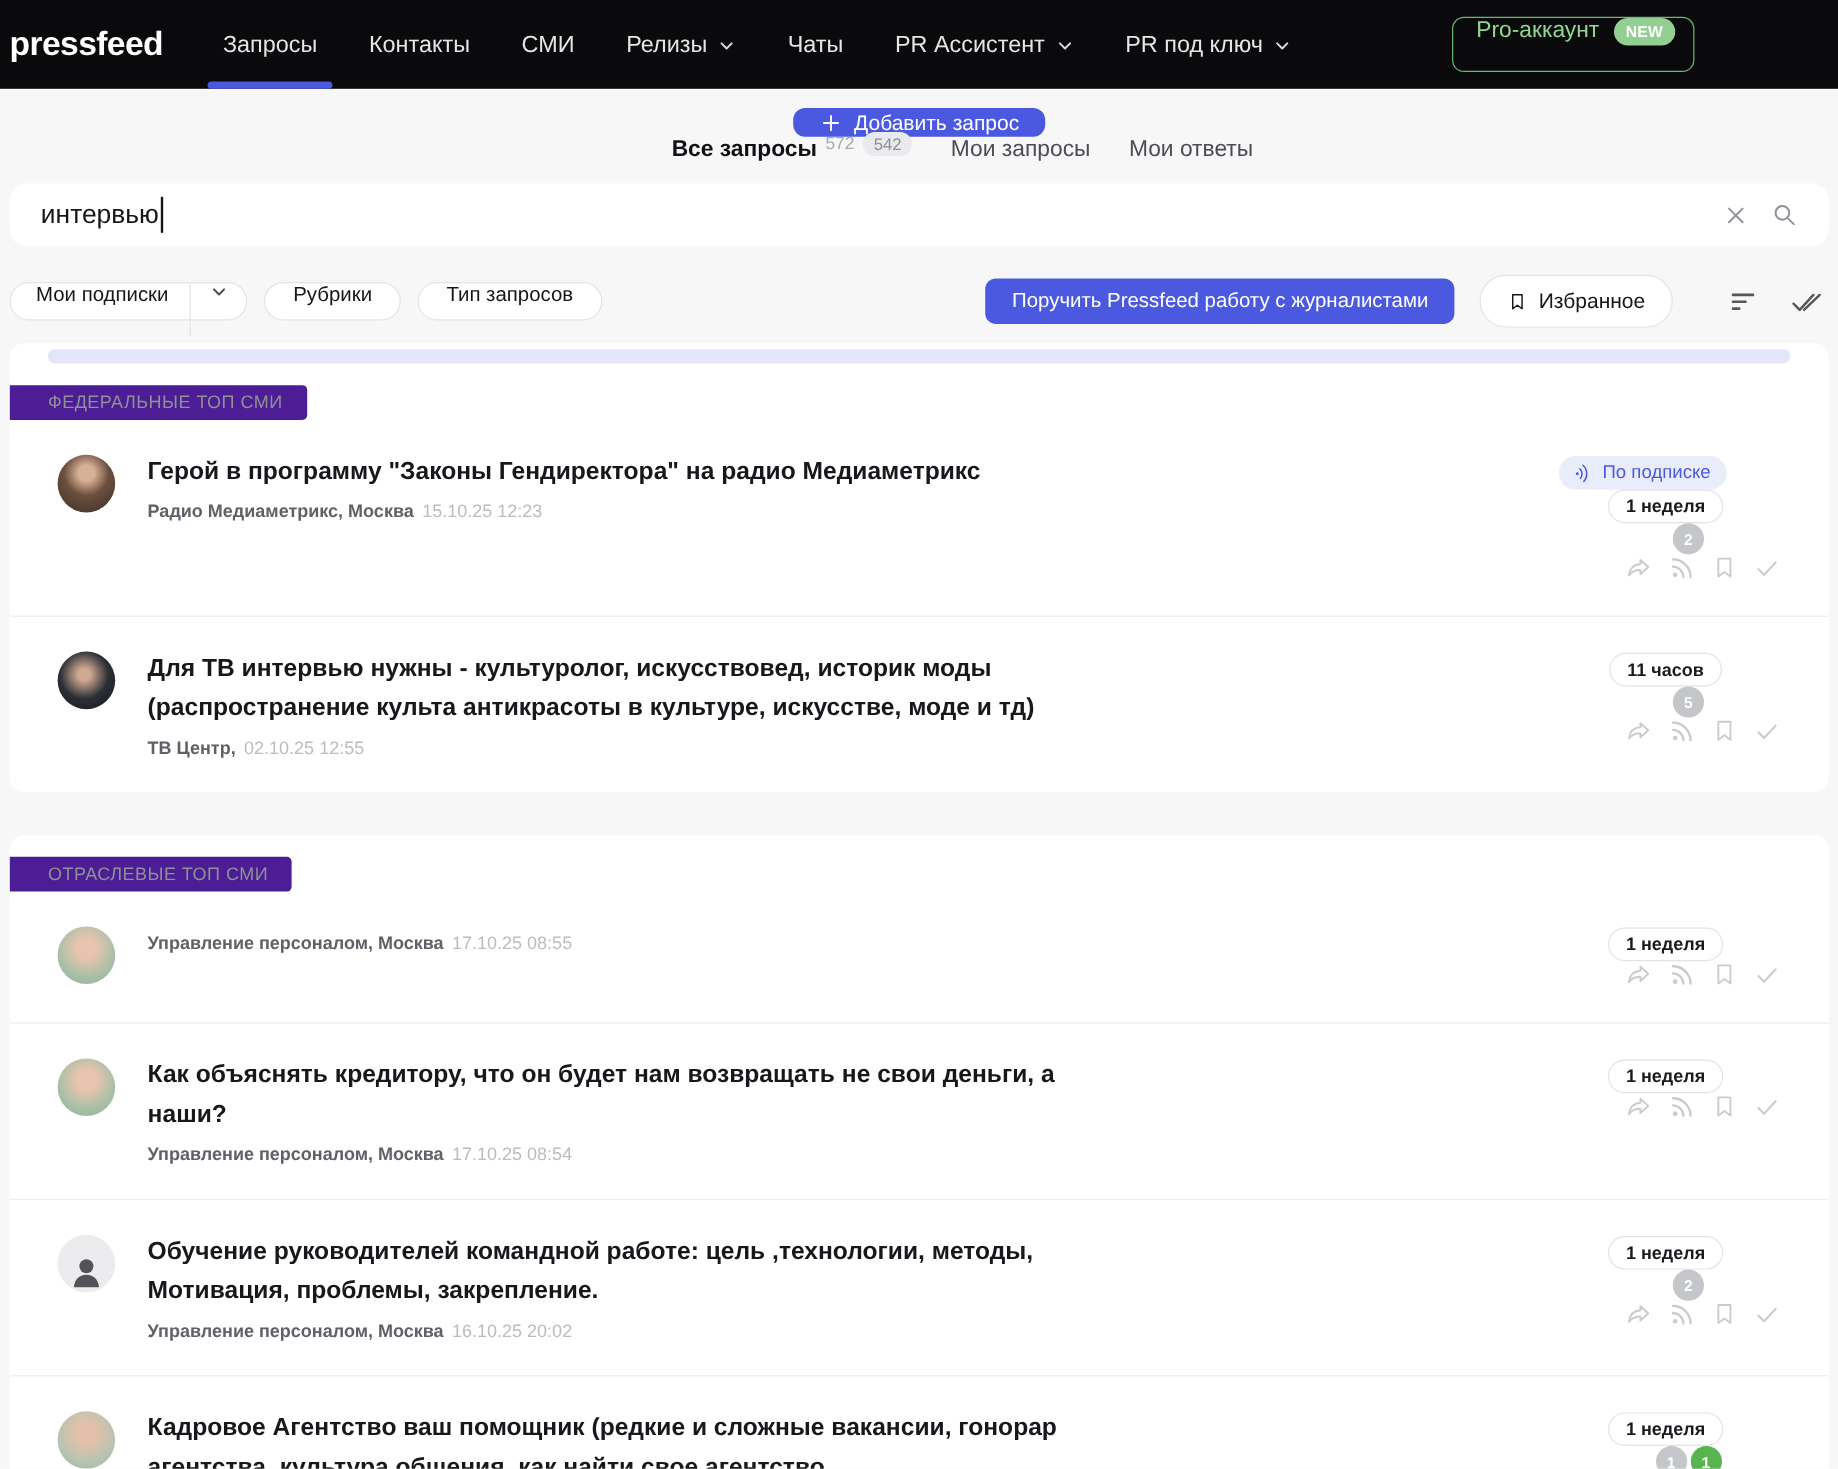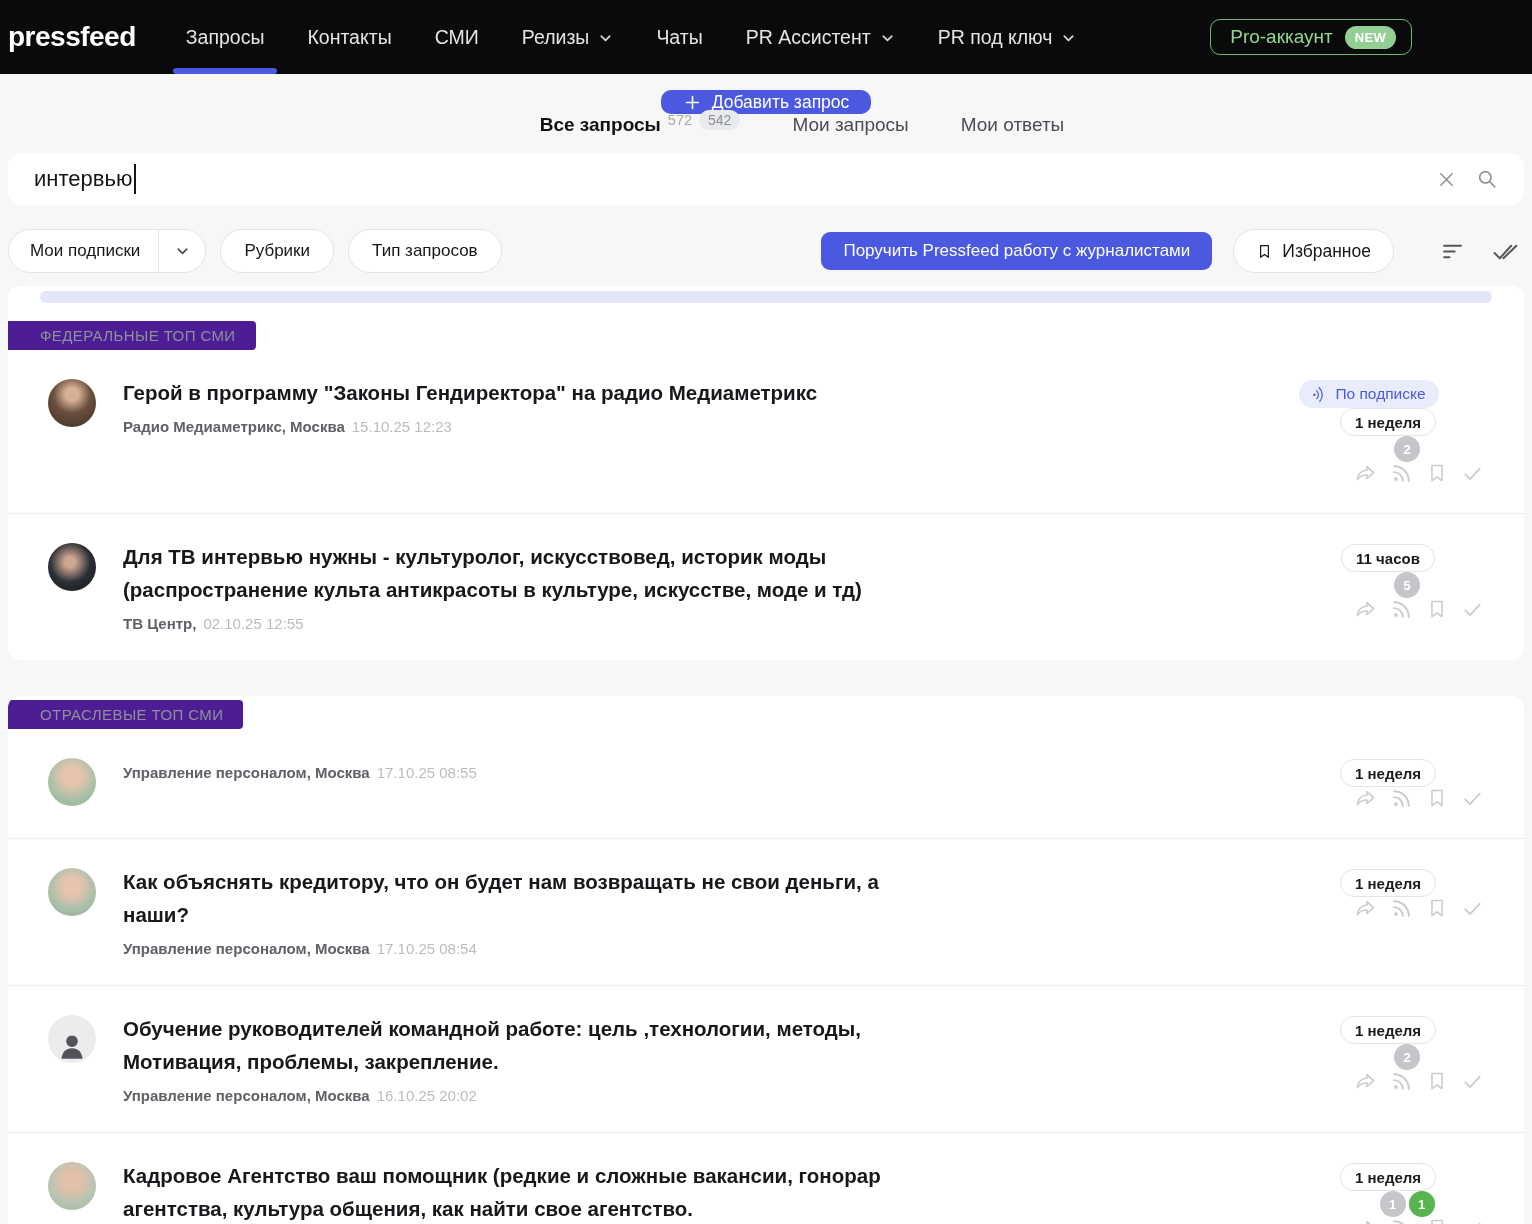--- a/index.html
+++ b/index.html
@@ -13,65 +13,65 @@
        font-family:"Liberation Sans","DejaVu Sans",sans-serif;color:#17181b;}
   .page{width:1532px;height:1224px;overflow:hidden;position:relative;}
 
   
   .navbar{height:74px;background:var(--navbar);display:flex;align-items:center;padding:0 0 0 8px;position:relative;}
   .logo{color:#fff;font-size:28px;font-weight:bold;letter-spacing:-0.5px;margin-right:50px;cursor:pointer;}
   .nav-items{display:flex;align-items:center;gap:43px;height:100%;}
   .nav-item{height:100%;display:flex;align-items:center;gap:9px;color:#e5e5e5;font-size:19.5px;position:relative;cursor:pointer;white-space:nowrap;}
   .nav-underline{position:absolute;left:-13px;right:-13px;bottom:0;height:6px;border-radius:4px;background:var(--accent);}
   .nav-chevron{display:flex;align-items:center;opacity:.95;margin-top:2px;}
-  .pro-btn{margin-left:auto;margin-right:120px;display:flex;align-items:center;gap:12px;
-           background:transparent;border:1px solid #6cb96c;border-radius:10px;height:36px;padding:0 15px 0 19px;cursor:pointer;}
+  .pro-btn{margin-left:auto;margin-right:120px;display:flex;align-items:flex-start;gap:12px;
+           background:transparent;border:1px solid #6cb96c;border-radius:10px;height:46px;padding:0 15px 0 19px;cursor:pointer;}
   .pro-label{color:var(--pro-green);font-size:19px;}
   .pro-new{background:var(--new-bg);color:#fff;font-size:13px;font-weight:bold;border-radius:12px;padding:4px 10px;letter-spacing:.3px;}
 
   
   .toolbar{display:flex;align-items:center;margin:16px 8px 0;height:46px;flex-direction:column;}
   .add-btn{display:flex;align-items:center;gap:10px;background:var(--accent);color:#fff;border:none;border-radius:10px;
            height:45px;padding:0 22px;font-size:17.5px;font-family:inherit;cursor:pointer;}
-  .tabs{display:flex;align-items:flex-start;gap:52px;margin-left:72px;}
+  .tabs{display:flex;align-items:flex-start;gap:32px;margin-left:72px;}
   .tab{display:flex;align-items:flex-start;font-size:19px;color:#4b4d54;cursor:pointer;}
   .tab.active .tab-label{color:#101114;font-weight:bold;}
   .tab-count{font-size:14.5px;color:#a7a9ae;margin-left:7px;position:relative;top:-2px;}
   .tab-badge{font-size:14px;color:#8d8f95;background:#e9eaee;border-radius:11px;padding:2px 9px;margin-left:7px;position:relative;top:-4px;}
 
   
   .searchbox{margin:17px 8px 0;height:52px;background:#fff;border-radius:14px;display:flex;align-items:center;padding:0 26px;cursor:text;}
   .search-text{font-size:22px;color:#15161a;}
   .caret{display:inline-block;width:2px;height:30px;background:#15161a;margin-left:2px;animation:blink 1.1s steps(1) infinite;}
   @keyframes blink{50%{opacity:0;}}
   .search-icons{margin-left:auto;display:flex;align-items:center;gap:19px;color:#8e9196;}
   .s-ic{cursor:pointer;display:flex;}
 
   
   .filters{margin:24px 8px 0;display:flex;align-items:center;}
-  .pill{display:flex;align-items:center;background:#fff;border:1px solid #e3e4e8;border-radius:22px;height:44px;font-size:17px;color:#15161a;cursor:pointer;white-space:nowrap;}
+  .pill{display:flex;align-items:flex-start;background:#fff;border:1px solid #e3e4e8;border-radius:22px;height:32px;font-size:17px;color:#15161a;cursor:pointer;white-space:nowrap;}
   .pill-label{padding:0 18px 0 21px;}
   .pill-divider{width:1px;height:44px;background:#e3e4e8;}
   .pill-chevron{width:46px;display:flex;justify-content:center;color:#494b50;}
   .pill.simple{padding:0 23px;}
   .pill + .pill{margin-left:14px;}
   .delegate-btn{margin-left:auto;background:var(--accent);color:#fff;border:none;border-radius:9px;height:38px;
                 padding:0 22px;font-size:17px;font-family:inherit;cursor:pointer;}
   .fav-pill{margin-left:21px;display:flex;align-items:center;gap:9px;background:#fff;border:1px solid #e3e4e8;border-radius:22px;
             height:44px;padding:0 22px;font-size:17.5px;color:#15161a;cursor:pointer;}
   .list-tools{display:flex;align-items:center;gap:27px;margin-left:46px;margin-right:4px;color:#55575c;}
   .list-tools .s-ic{color:#55575c;}
 
   
   .card{margin:13px 8px 0;background:#fff;border-radius:12px;overflow:hidden;}
   .card.card2{margin-top:36px;padding-bottom:40px;}
   .highlight-bar{height:12px;border-radius:7px;background:var(--hl);margin:5px 32px 0;}
   .section-label{display:inline-block;background:#4c1d95;color:#8f9197;font-size:15px;letter-spacing:.4px;
                  padding:6px 20px 6px 32px;margin-top:18px;border-radius:0 4px 4px 0;}
-  .card2 .section-label{margin-top:4px;}
+  .card2 .section-label{margin-top:18px;}
 
   
   .item{display:flex;align-items:flex-start;padding:26px 40px 28px;}
   .item + .item{border-top:1px solid #ededf0;}
   .avatar{width:48px;height:48px;border-radius:50%;flex-shrink:0;margin-right:27px;margin-top:3px;overflow:hidden;}
   .av-photo1{background:radial-gradient(circle at 50% 32%,#d8b096 16%,#6b4f3e 46%,#3c3028 100%);}
   .av-photo2{background:radial-gradient(circle at 46% 40%,#cfa892 13%,#2b2f36 52%,#14161a 100%);}
   .av-photo3{background:radial-gradient(circle at 50% 38%,#e7c4ad 22%,#a9bfa8 62%,#8fae93 100%);}
   .av-photo4{background:radial-gradient(circle at 50% 38%,#e7c4ad 22%,#a9bfa8 62%,#8fae93 100%);}
   .av-photo6{background:radial-gradient(circle at 50% 38%,#e3c0a9 22%,#b7c4b2 62%,#9db39a 100%);}

